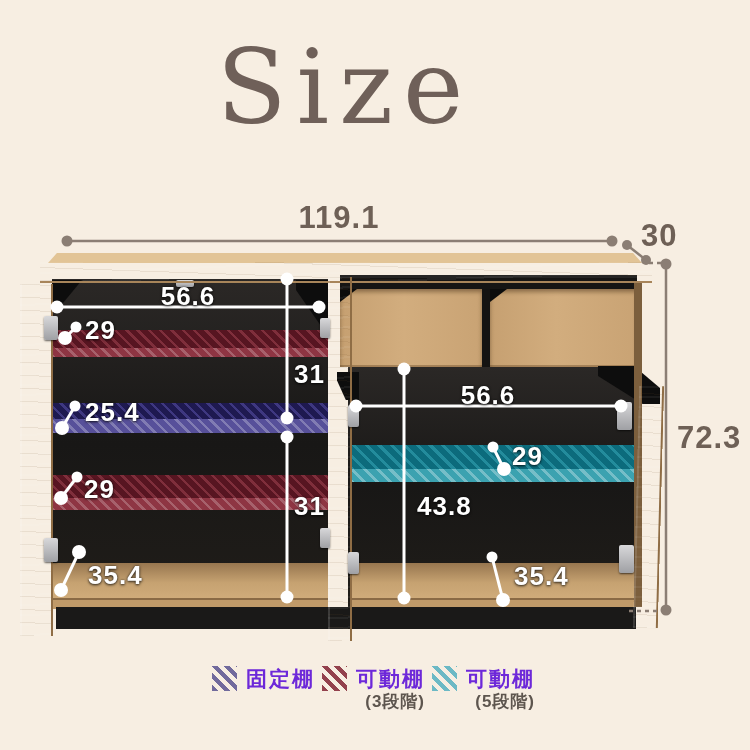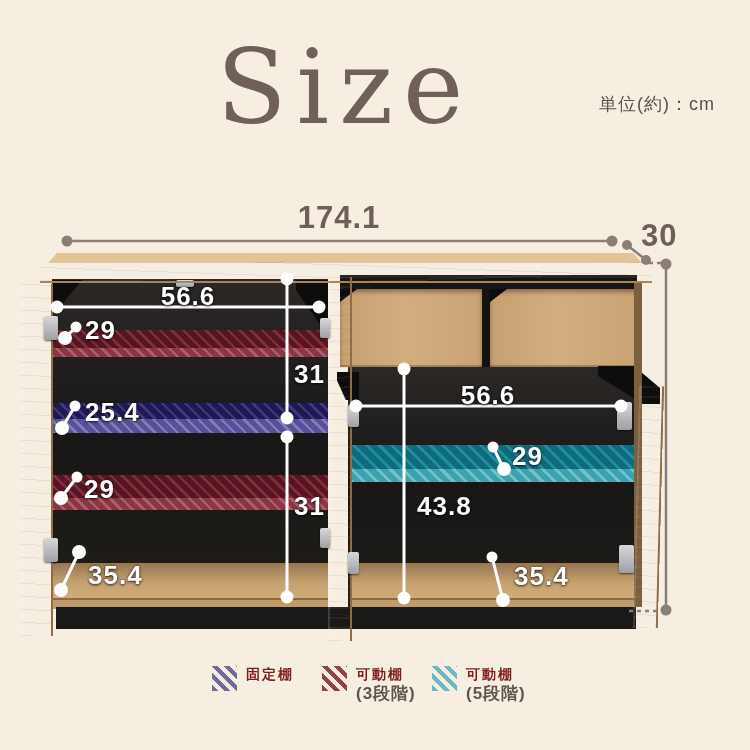--- a/index.html
+++ b/index.html
@@ -66,35 +66,34 @@
       background-image:repeating-linear-gradient(45deg,rgba(95,225,240,.28) 0 3px,transparent 3px 9px);}
   .hatch-teal-front{background-color:#3ba2b0;
       background-image:repeating-linear-gradient(45deg,rgba(255,255,255,.30) 0 3px,transparent 3px 9px);}
 
   
   .legend-item{top:666px;display:flex;gap:9px;align-items:flex-start;}
   .swatch{width:25px;height:25px;position:relative;flex:0 0 auto;}
   .swatch::after{content:"";position:absolute;inset:0;
       background:repeating-linear-gradient(45deg,transparent 0 4.5px,#f7eee2 4.5px 8.5px);}
   .legend-texts{display:flex;flex-direction:column;}
-  .legend-label{font-size:14px;font-weight:bold;color:#7f1d1d;letter-spacing:2px;line-height:1.25;}
+  .legend-label{font-size:21px;font-weight:bold;color:#6d28d9;letter-spacing:2px;line-height:1.25;}
   .legend-sub{font-size:17px;font-weight:bold;color:#5d554e;letter-spacing:1px;line-height:1.2;text-align:right;}
 
   svg .wline{stroke:#ffffff;stroke-width:3;}
   svg .gline{stroke:#8b7e74;stroke-width:2.5;}
   svg .wdot{fill:#ffffff;}
   svg .gdot{fill:#8b7e74;}
 </style>
 </head>
 <body>
 
 <div id="stage">
 
   <div class="abs title">Size</div>
-  <div class="abs unit-note">単位(約)：cm</div>
 
   <div class="abs">
 
     <div class="abs interior interior-left"></div>
     <div class="abs interior interior-right"></div>
 
     <div class="abs shelf hatch-red-top" style="top:330px;height:18px;"></div>
     <div class="abs shelf hatch-red-front" style="top:348px;height:9px;"></div>
     <div class="abs shelf hatch-blue-top" style="top:403px;height:16px;"></div>
     <div class="abs shelf hatch-blue-front" style="top:419px;height:14px;"></div>
@@ -183,22 +182,23 @@
     <circle class="wdot" cx="404" cy="369" r="6.5"></circle>
     <circle class="wdot" cx="404" cy="598" r="6.5"></circle>
     <line class="wline" x1="493" y1="447" x2="504" y2="469"></line>
     <circle class="wdot" cx="493" cy="447" r="5.5"></circle>
     <circle class="wdot" cx="504" cy="469" r="7"></circle>
     <line class="wline" x1="492" y1="557" x2="503" y2="600"></line>
     <circle class="wdot" cx="492" cy="557" r="5.5"></circle>
     <circle class="wdot" cx="503" cy="600" r="7"></circle>
   </svg>
 
-  <div class="abs glabel" style="left:264px;top:200px;width:150px;text-align:center;">174.1</div>
+  <div class="abs glabel" style="left:264px;top:200px;width:150px;text-align:center;">119.1</div>
   <div class="abs glabel" style="left:641px;top:218px;">30</div>
+  <div class="abs glabel" style="left:677px;top:420px;">72.3</div>
 
   <div class="abs wlabel" style="left:140px;top:281px;width:96px;text-align:center;">56.6</div>
   <div class="abs wlabel" style="left:85px;top:315px;">29</div>
   <div class="abs wlabel" style="left:294px;top:359px;">31</div>
   <div class="abs wlabel" style="left:85px;top:397px;">25.4</div>
   <div class="abs wlabel" style="left:84px;top:474px;">29</div>
   <div class="abs wlabel" style="left:294px;top:491px;">31</div>
   <div class="abs wlabel" style="left:88px;top:560px;">35.4</div>
 
   <div class="abs wlabel" style="left:440px;top:380px;width:96px;text-align:center;">56.6</div>

